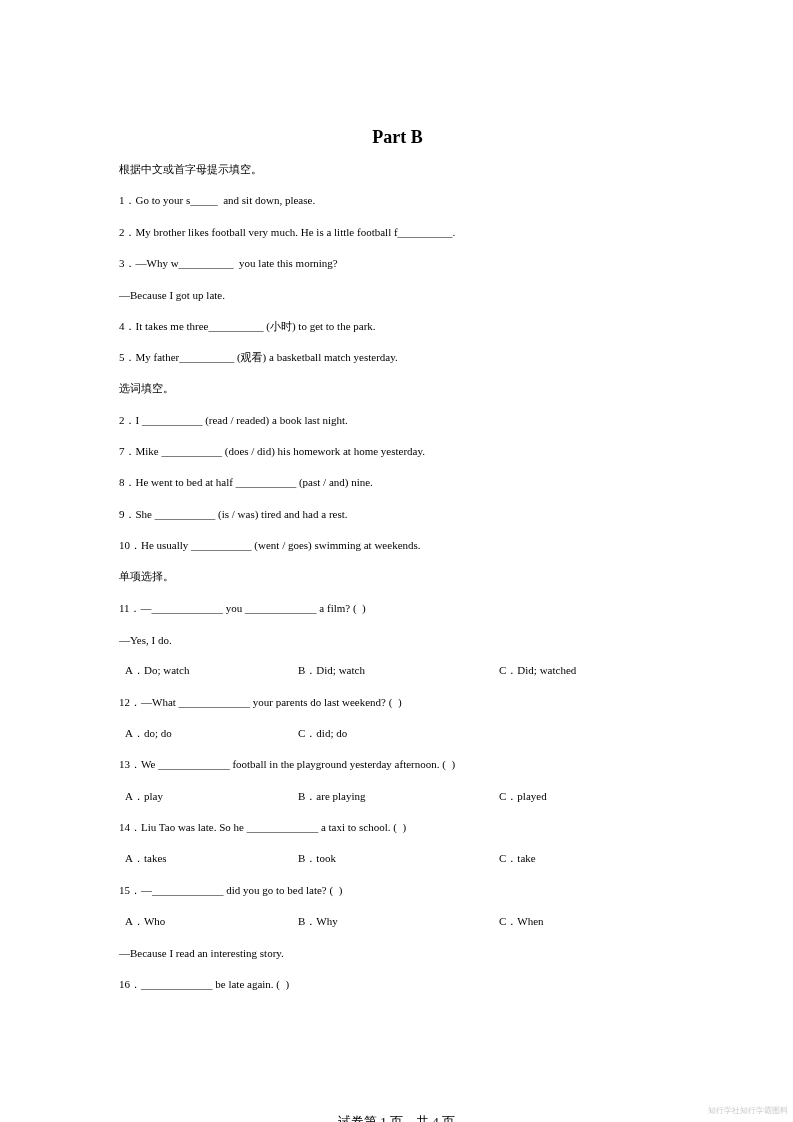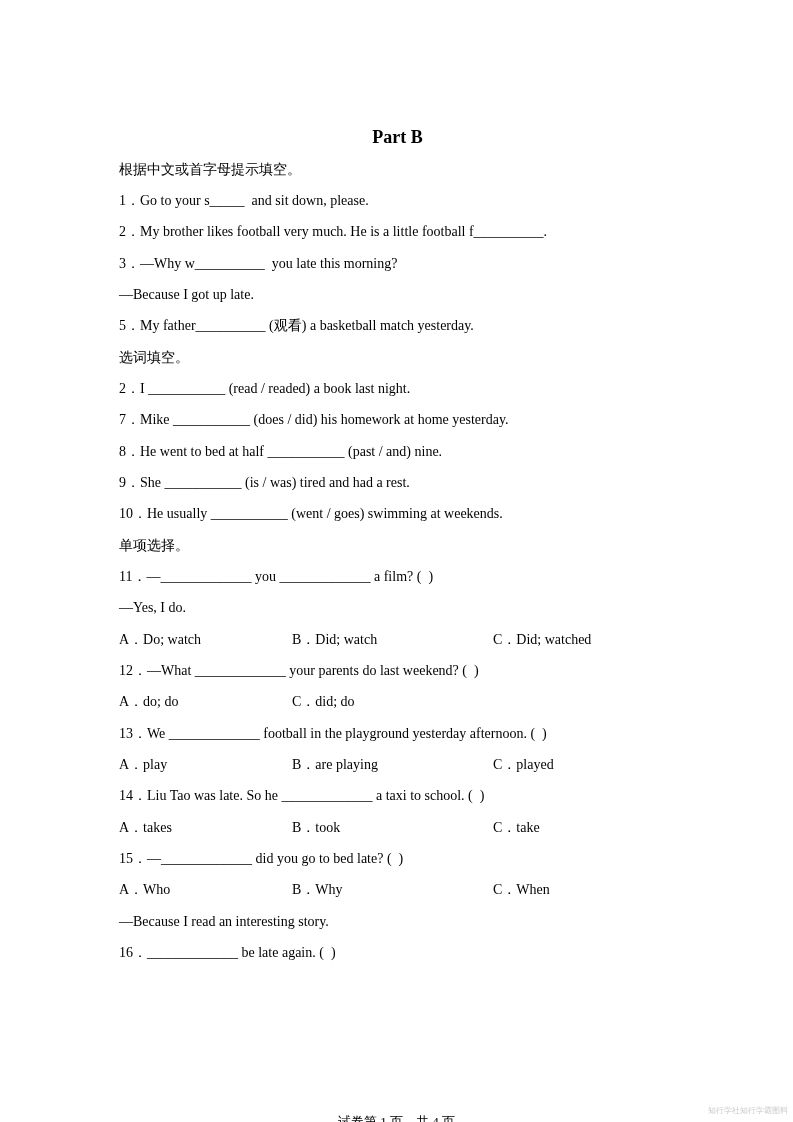--- a/index.html
+++ b/index.html
@@ -16,29 +16,29 @@
     top:124px; left:0; width:100%;
     margin:1px;
     text-align:center;
     font-size:18px;
     font-weight:bold;
     line-height:24px;
   }
   .content {
     position:absolute;
     top:154px; left:119px; width:600px;
-    font-size:14px;
+    font-size:11px;
   }
   .line {
     height:31.33px;
     display:flex;
     align-items:center;
     white-space:pre;
   }
-  .opt-a { width:173px; white-space:pre; }
+  .opt-a { width:173px; white-space:pre;margin-left:6px; }
   .opt-b { width:201px; white-space:pre; }
   .opt-c { flex:1; white-space:pre; }
   .footer {
     position:absolute;
     top:1077px; left:0; width:100%;
     text-align:center;
     font-size:13px;
     margin-top:36px;
   }
   .watermark {
@@ -56,20 +56,21 @@
 <div class="page">
 
   <h1 class="title">Part B</h1>
 
   <div class="content">
     <div class="line">根据中文或首字母提示填空。</div>
     <div class="line">1．Go to your s_____  and sit down, please.</div>
     <div class="line">2．My brother likes football very much. He is a little football f__________.</div>
     <div class="line">3．—Why w__________  you late this morning?</div>
     <div class="line">—Because I got up late.</div>
+    <div class="line">4．It takes me three__________ (小时) to get to the park.</div>
     <div class="line">5．My father__________ (观看) a basketball match yesterday.</div>
     <div class="line">选词填空。</div>
     <div class="line">2．I ___________ (read / readed) a book last night.</div>
     <div class="line">7．Mike ___________ (does / did) his homework at home yesterday.</div>
     <div class="line">8．He went to bed at half ___________ (past / and) nine.</div>
     <div class="line">9．She ___________ (is / was) tired and had a rest.</div>
     <div class="line">10．He usually ___________ (went / goes) swimming at weekends.</div>
     <div class="line">单项选择。</div>
     <div class="line">11．—_____________ you _____________ a film? (  )</div>
     <div class="line">—Yes, I do.</div>

